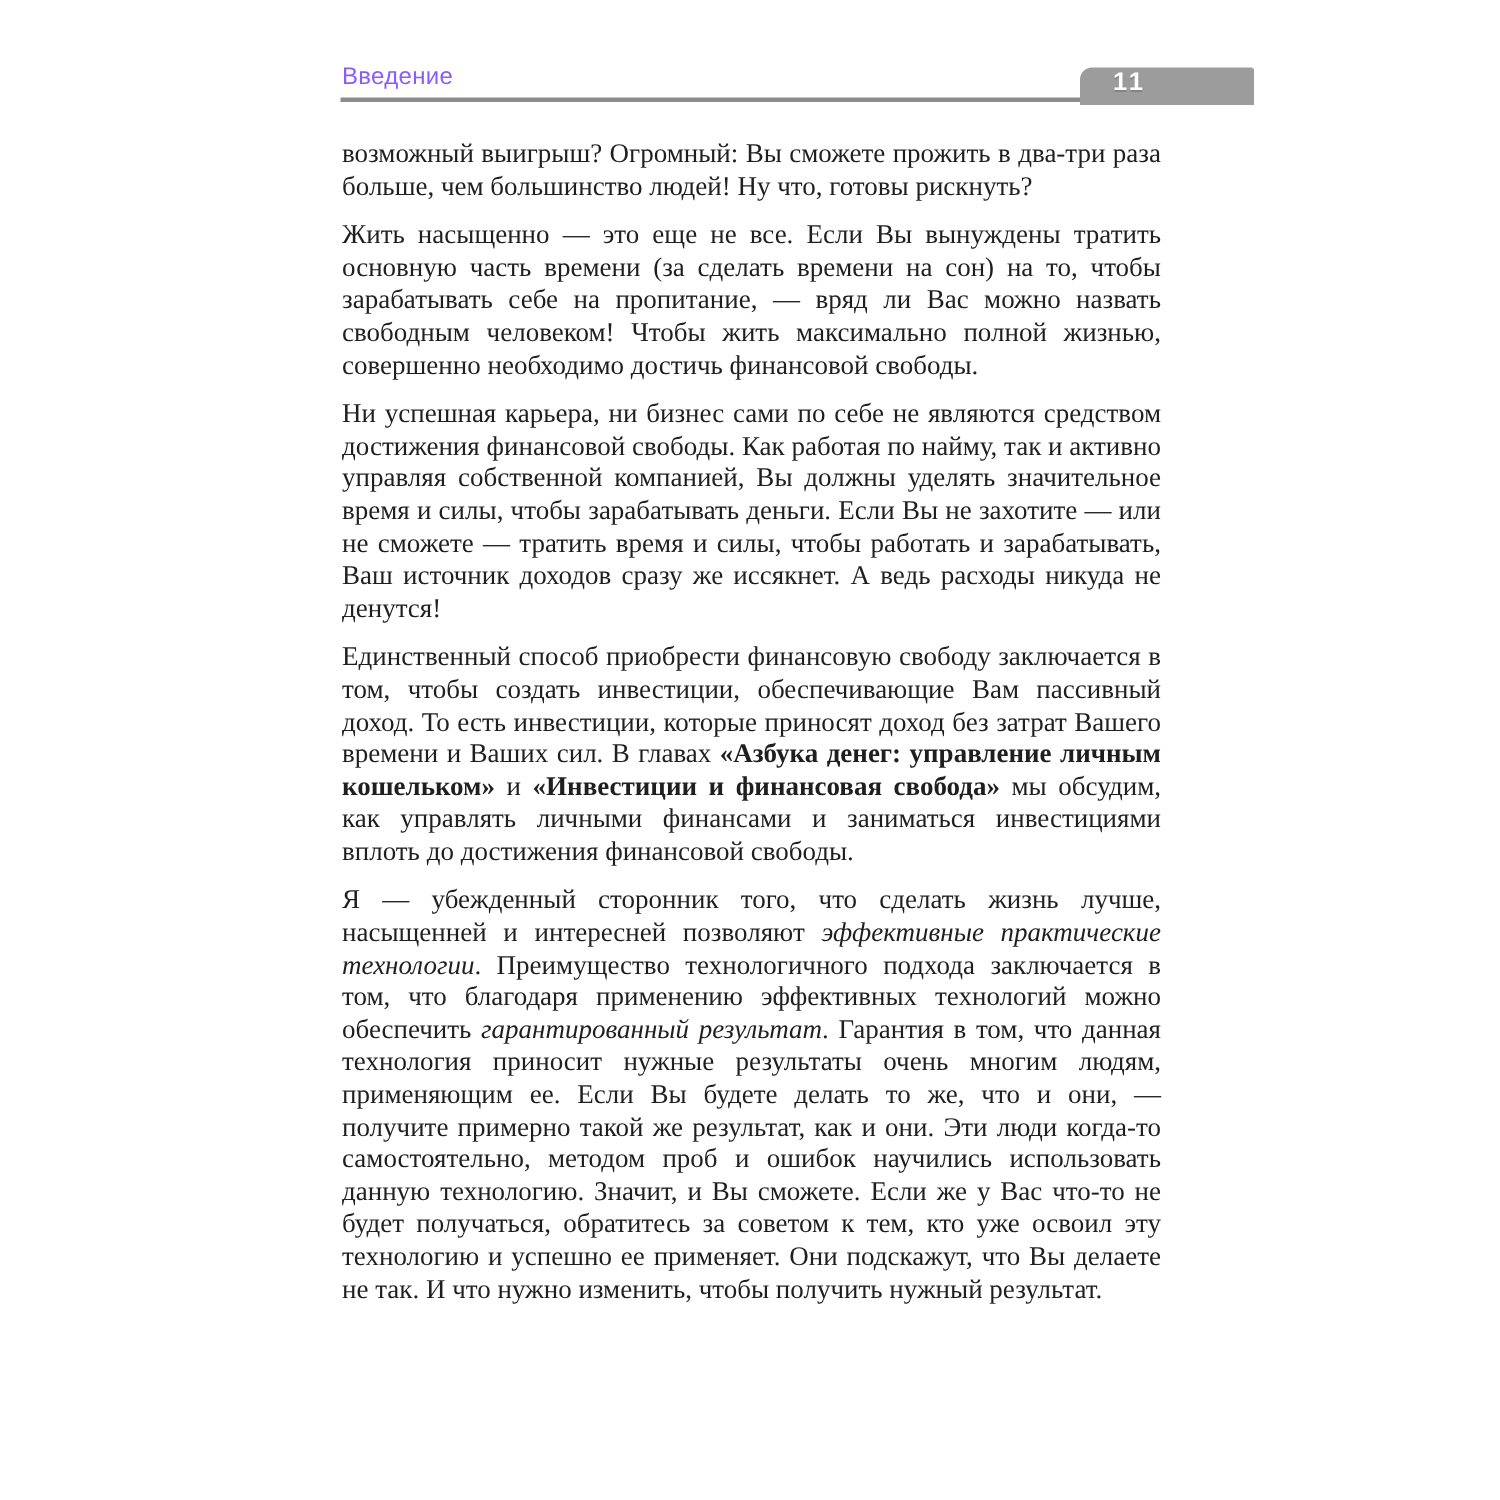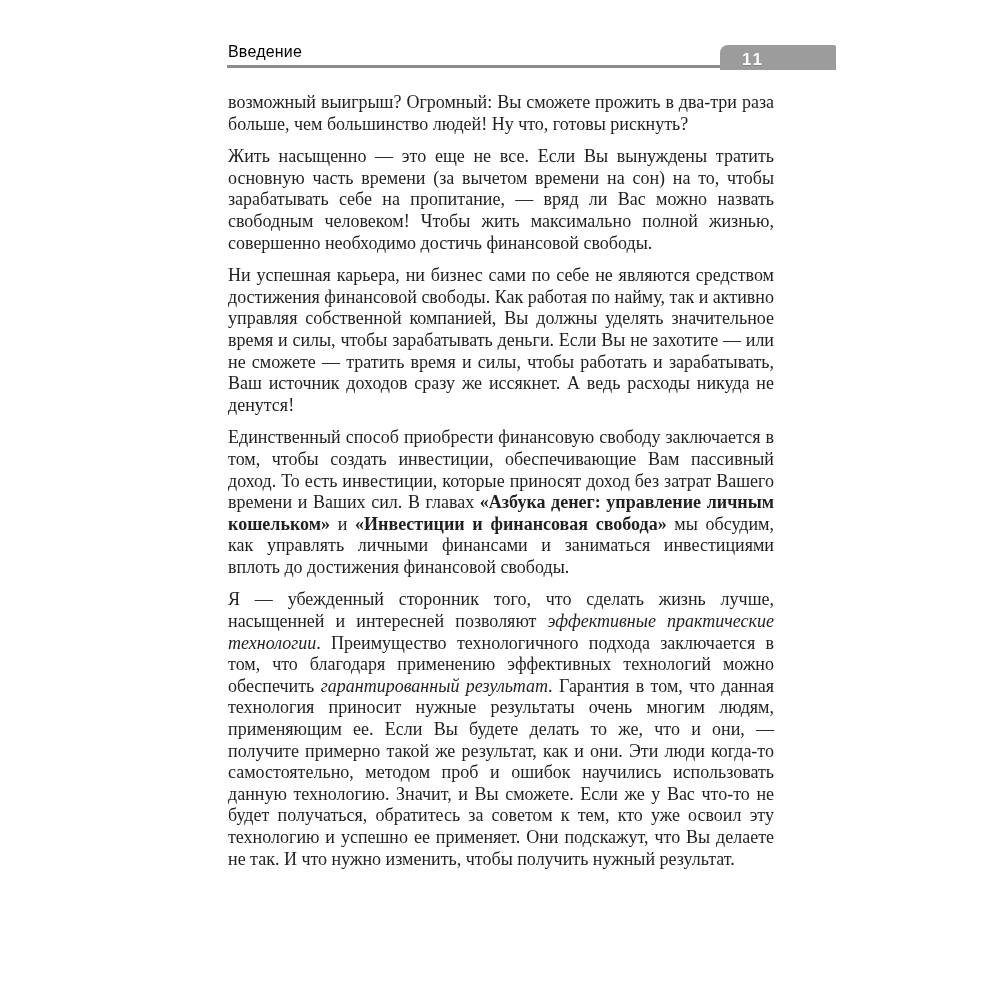--- a/index.html
+++ b/index.html
@@ -29,34 +29,34 @@
     height: 3px;
     background: #8c8c8c;
   }
   .header-title {
     position: absolute;
     left: 1px;
     bottom: 9px;
     font-family: "Liberation Sans", sans-serif;
     font-size: 16px;
     font-weight: 500;
-    color: #000000;
+    color: #8b5cf6;
     letter-spacing: 0.2px;
   }
   .page-tab {
     position: absolute;
     right: 0;
     bottom: 0;
     width: 116px;
     height: 25px;
     background: #9c9c9c;
     border-radius: 8px 2px 0 0;
     box-sizing: border-box;
     display: flex;
-    align-items: flex-end;
+    align-items: flex-start;
     padding-left: 22px;
   }
   .page-tab .num {
     font-family: "Liberation Sans", sans-serif;
     font-weight: bold;
     font-size: 17px;
     color: #ffffff;
     letter-spacing: 2px;
     text-shadow: 0 1px 0 rgba(0,0,0,0.15);
   }
@@ -86,19 +86,19 @@
     <span class="header-title">Введение</span>
     <div class="header-rule"></div>
     <div class="page-tab">
       <span class="num">11</span>
     </div>
   </div>
 
   <div class="body-text">
 
   <p class="para"><span>возможный выигрыш? Огромный: Вы сможете прожить в два-три раза больше, чем большинство людей! Ну что, готовы рискнуть?</span></p>
-      <p class="para"><span>Жить насыщенно — это еще не все. Если Вы вынуждены тратить основную часть времени (за вычетом времени на сон) на то, чтобы зарабатывать себе на пропитание, — вряд ли Вас можно назвать свободным человеком! Чтобы жить максимально полной жизнью, совершенно необходимо достичь финансовой свободы.</span></p>
+      <p class="para"><span>Жить насыщенно — это еще не все. Если Вы вынуждены тратить основную часть времени (за сделать времени на сон) на то, чтобы зарабатывать себе на пропитание, — вряд ли Вас можно назвать свободным человеком! Чтобы жить максимально полной жизнью, совершенно необходимо достичь финансовой свободы.</span></p>
       <p class="para"><span>Ни успешная карьера, ни бизнес сами по себе не являются средством достижения финансовой свободы. Как работая по найму, так и активно управляя собственной компанией, Вы должны уделять значительное время и силы, чтобы зарабатывать деньги. Если Вы не захотите — или не сможете — тратить время и силы, чтобы работать и зарабатывать, Ваш источник доходов сразу же иссякнет. А ведь расходы никуда не денутся!</span></p>
       <p class="para"><span>Единственный способ приобрести финансовую свободу заключается в том, чтобы создать инвестиции, обеспечивающие Вам пассивный доход. То есть инвестиции, которые приносят доход без затрат Вашего времени и Ваших сил. В главах </span><strong>«Азбука денег: управление личным кошельком»</strong><span> и </span><strong>«Инвестиции и финансовая свобода»</strong><span> мы обсудим, как управлять личными финансами и заниматься инвестициями вплоть до достижения финансовой свободы.</span></p>
       <p class="para"><span>Я — убежденный сторонник того, что сделать жизнь лучше, насыщенней и интересней позволяют </span><em>эффективные практические технологии</em><span>. Преимущество технологичного подхода заключается в том, что благодаря применению эффективных технологий можно обеспечить </span><em>гарантированный результат</em><span>. Гарантия в том, что данная технология приносит нужные результаты очень многим людям, применяющим ее. Если Вы будете делать то же, что и они, — получите примерно такой же результат, как и они. Эти люди когда-то самостоятельно, методом проб и ошибок научились использовать данную технологию. Значит, и Вы сможете. Если же у Вас что-то не будет получаться, обратитесь за советом к тем, кто уже освоил эту технологию и успешно ее применяет. Они подскажут, что Вы делаете не так. И что нужно изменить, чтобы получить нужный результат.</span></p>
     </div>
 
 </div>
 
 </body></html>

